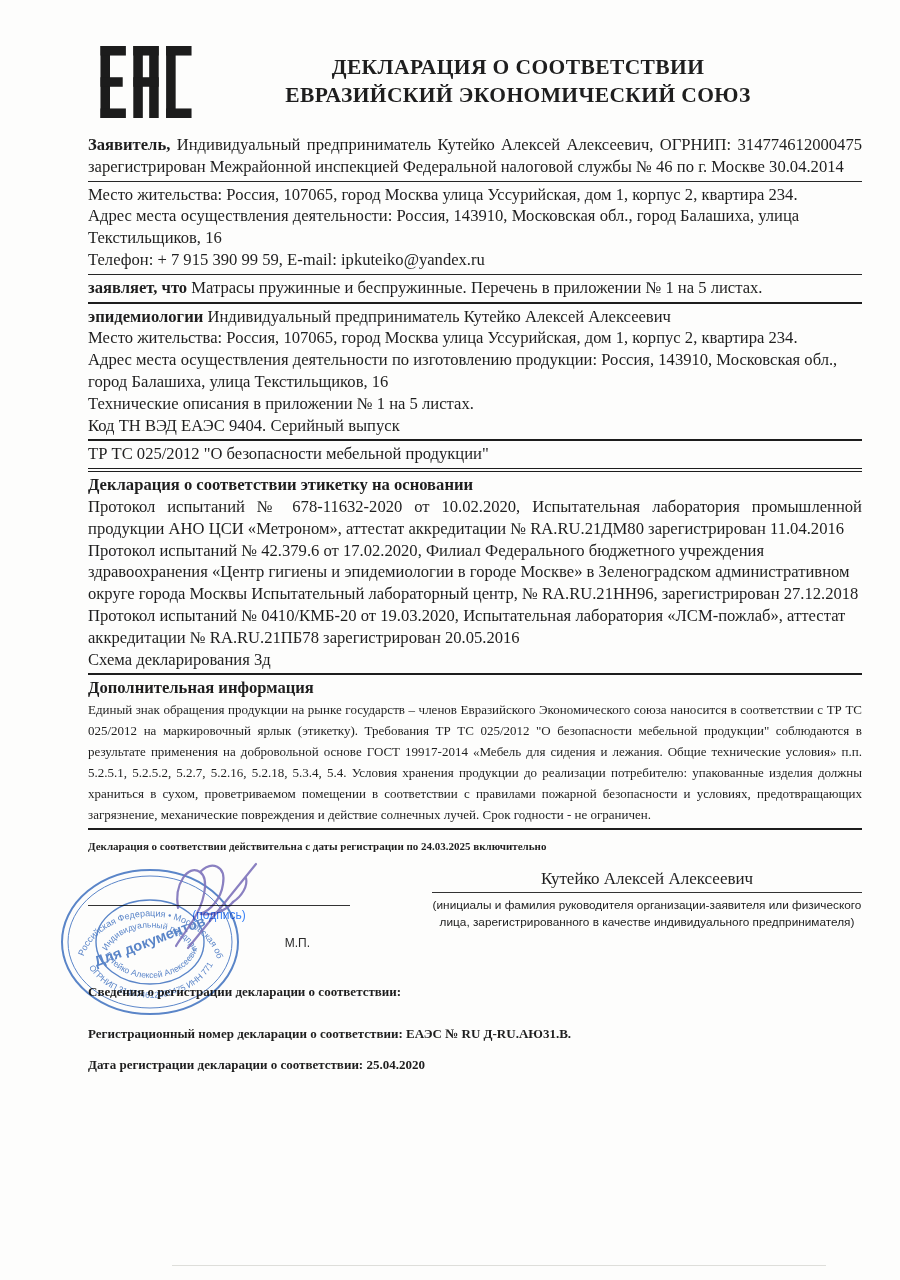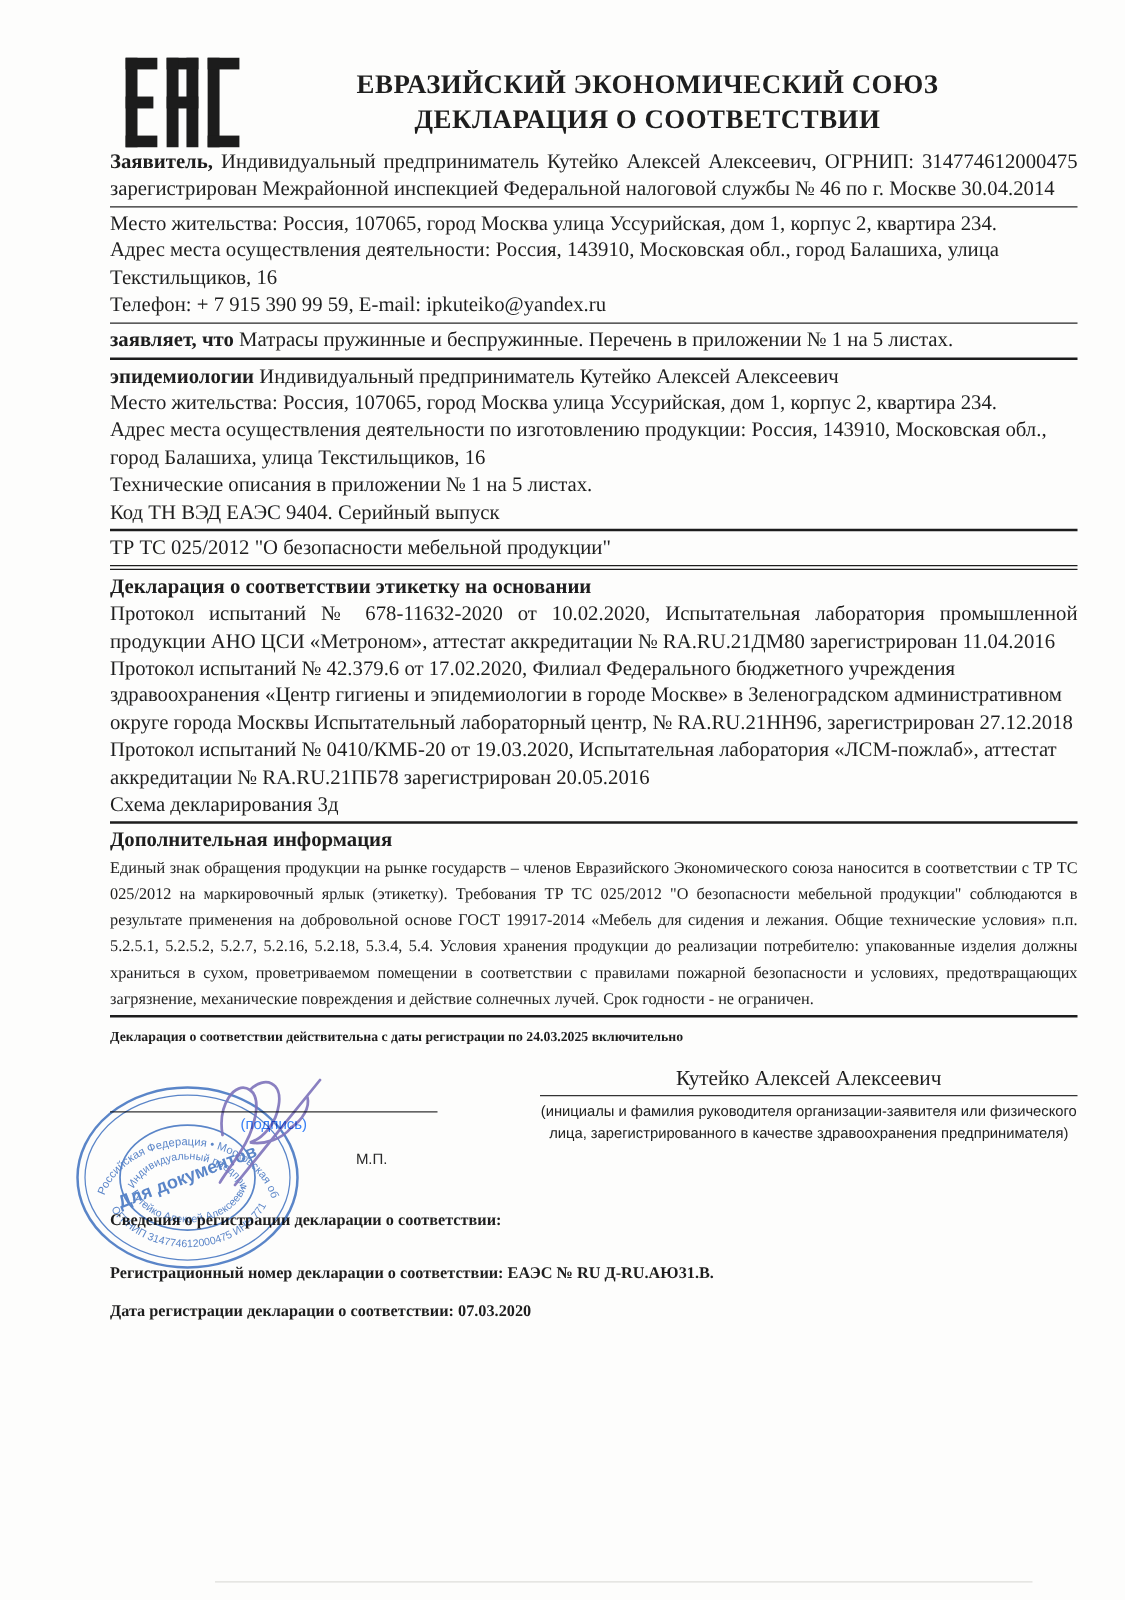--- a/index.html
+++ b/index.html
@@ -19,21 +19,21 @@
   .title-block{flex:1;text-align:center;padding:8px 18px 0 0;
     font-weight:bold;font-size:21.5px;line-height:1.3;letter-spacing:.4px;}
   
   .para{font-size:16.6px;line-height:21.8px;margin:0;}
   .justify{text-align:justify;}
   .bold{font-weight:bold;}
   hr{border:none;margin:3px 0 2px 0;}
   hr.thin{border-top:1.7px solid #262626;}
   hr.med{border-top:2.6px solid #1d1d1d;}
   hr.dbl{border-top:4px double #1d1d1d;}
-  .applicant{}
+  .applicant{margin-top:16px;}
   .additional .body{font-size:13px;line-height:21px;text-align:justify;}
   .validity{font-size:11px;font-weight:bold;margin-top:5px;line-height:22px;}
   
   .sig-row{display:flex;justify-content:space-between;margin-top:12px;}
   .sig-left{width:262px;}
   .sig-space{height:36px;border-bottom:1.7px solid #333;}
   .sig-caption{font-family:"Liberation Sans","DejaVu Sans",sans-serif;
     font-size:12px;color:#3b82f6;text-align:center;margin-top:2px;}
   .sig-mp{font-family:"Liberation Sans","DejaVu Sans",sans-serif;
     font-size:12px;color:#2a2a2a;text-align:right;margin-top:14px;padding-right:40px;}
@@ -66,22 +66,22 @@
           <rect x="31" y="0" width="24" height="9"></rect>
             <rect x="31" y="0" width="9" height="68"></rect>
           <rect x="46" y="0" width="9" height="68"></rect>
             <rect x="31" y="29.5" width="24" height="9"></rect>
           <rect x="62" y="0" width="9" height="68"></rect>
             <rect x="62" y="0" width="24" height="9"></rect>
           <rect x="62" y="59" width="24" height="9"></rect>
         </g>
       </svg>
       <div class="title-block">
+        <div>ДЕКЛАРАЦИЯ О СООТВЕТСТВИИ</div>
         <div>ЕВРАЗИЙСКИЙ ЭКОНОМИЧЕСКИЙ СОЮЗ</div>
-        <div>ДЕКЛАРАЦИЯ О СООТВЕТСТВИИ</div>
       </div>
     </div>
 
     <p class="para justify applicant"><b>Заявитель,</b> <span>Индивидуальный предприниматель Кутейко Алексей Алексеевич,   ОГРНИП: 314774612000475 зарегистрирован Межрайонной инспекцией Федеральной налоговой службы № 46 по г. Москве 30.04.2014</span></p>
     <hr class="thin">
 
     <div class="para">
       <div>Место жительства: Россия, 107065, город Москва улица Уссурийская, дом 1, корпус 2, квартира 234.</div>
       <div>Адрес места осуществления деятельности: Россия, 143910, Московская обл., город  Балашиха, улица Текстильщиков, 16</div>
       <div>Телефон: + 7 915 390 99 59, E-mail: ipkuteiko@yandex.ru</div>
@@ -124,28 +124,28 @@
 
     <div class="sig-row">
       <div class="sig-left">
         <div class="sig-space"></div>
         <div class="sig-caption">(подпись)</div>
         <div class="sig-mp">М.П.</div>
       </div>
       <div class="sig-right">
         <div class="sig-name">Кутейко Алексей Алексеевич</div>
         <div class="sig-line"></div>
-        <div class="sig-caption2">(инициалы и фамилия руководителя организации-заявителя или физического лица, зарегистрированного в качестве здравоохранения предпринимателя)</div>
+        <div class="sig-caption2">(инициалы и фамилия руководителя организации-заявителя или физического лица, зарегистрированного в качестве индивидуального предпринимателя)</div>
       </div>
     </div>
 
     <div class="reg">
       <div>Сведения о регистрации декларации о соответствии:</div>
       <div class="line2">Регистрационный номер декларации о соответствии: ЕАЭС № RU Д-RU.АЮ31.В.</div>
-      <div class="line3">Дата регистрации декларации о соответствии: 07.03.2020</div>
+      <div class="line3">Дата регистрации декларации о соответствии: 25.04.2020</div>
     </div>
 
   </div>
 
   <svg class="stamp-overlay" width="300" height="185" viewBox="0 0 300 185" aria-hidden="true">
     <g transform="translate(100,86)">
       <g fill="none" stroke="#4d7cc7">
         <ellipse rx="88" ry="72" stroke-width="2"></ellipse>
         <ellipse rx="82" ry="66" stroke-width="1"></ellipse>
         <ellipse rx="54" ry="42" stroke-width="1.4"></ellipse>

